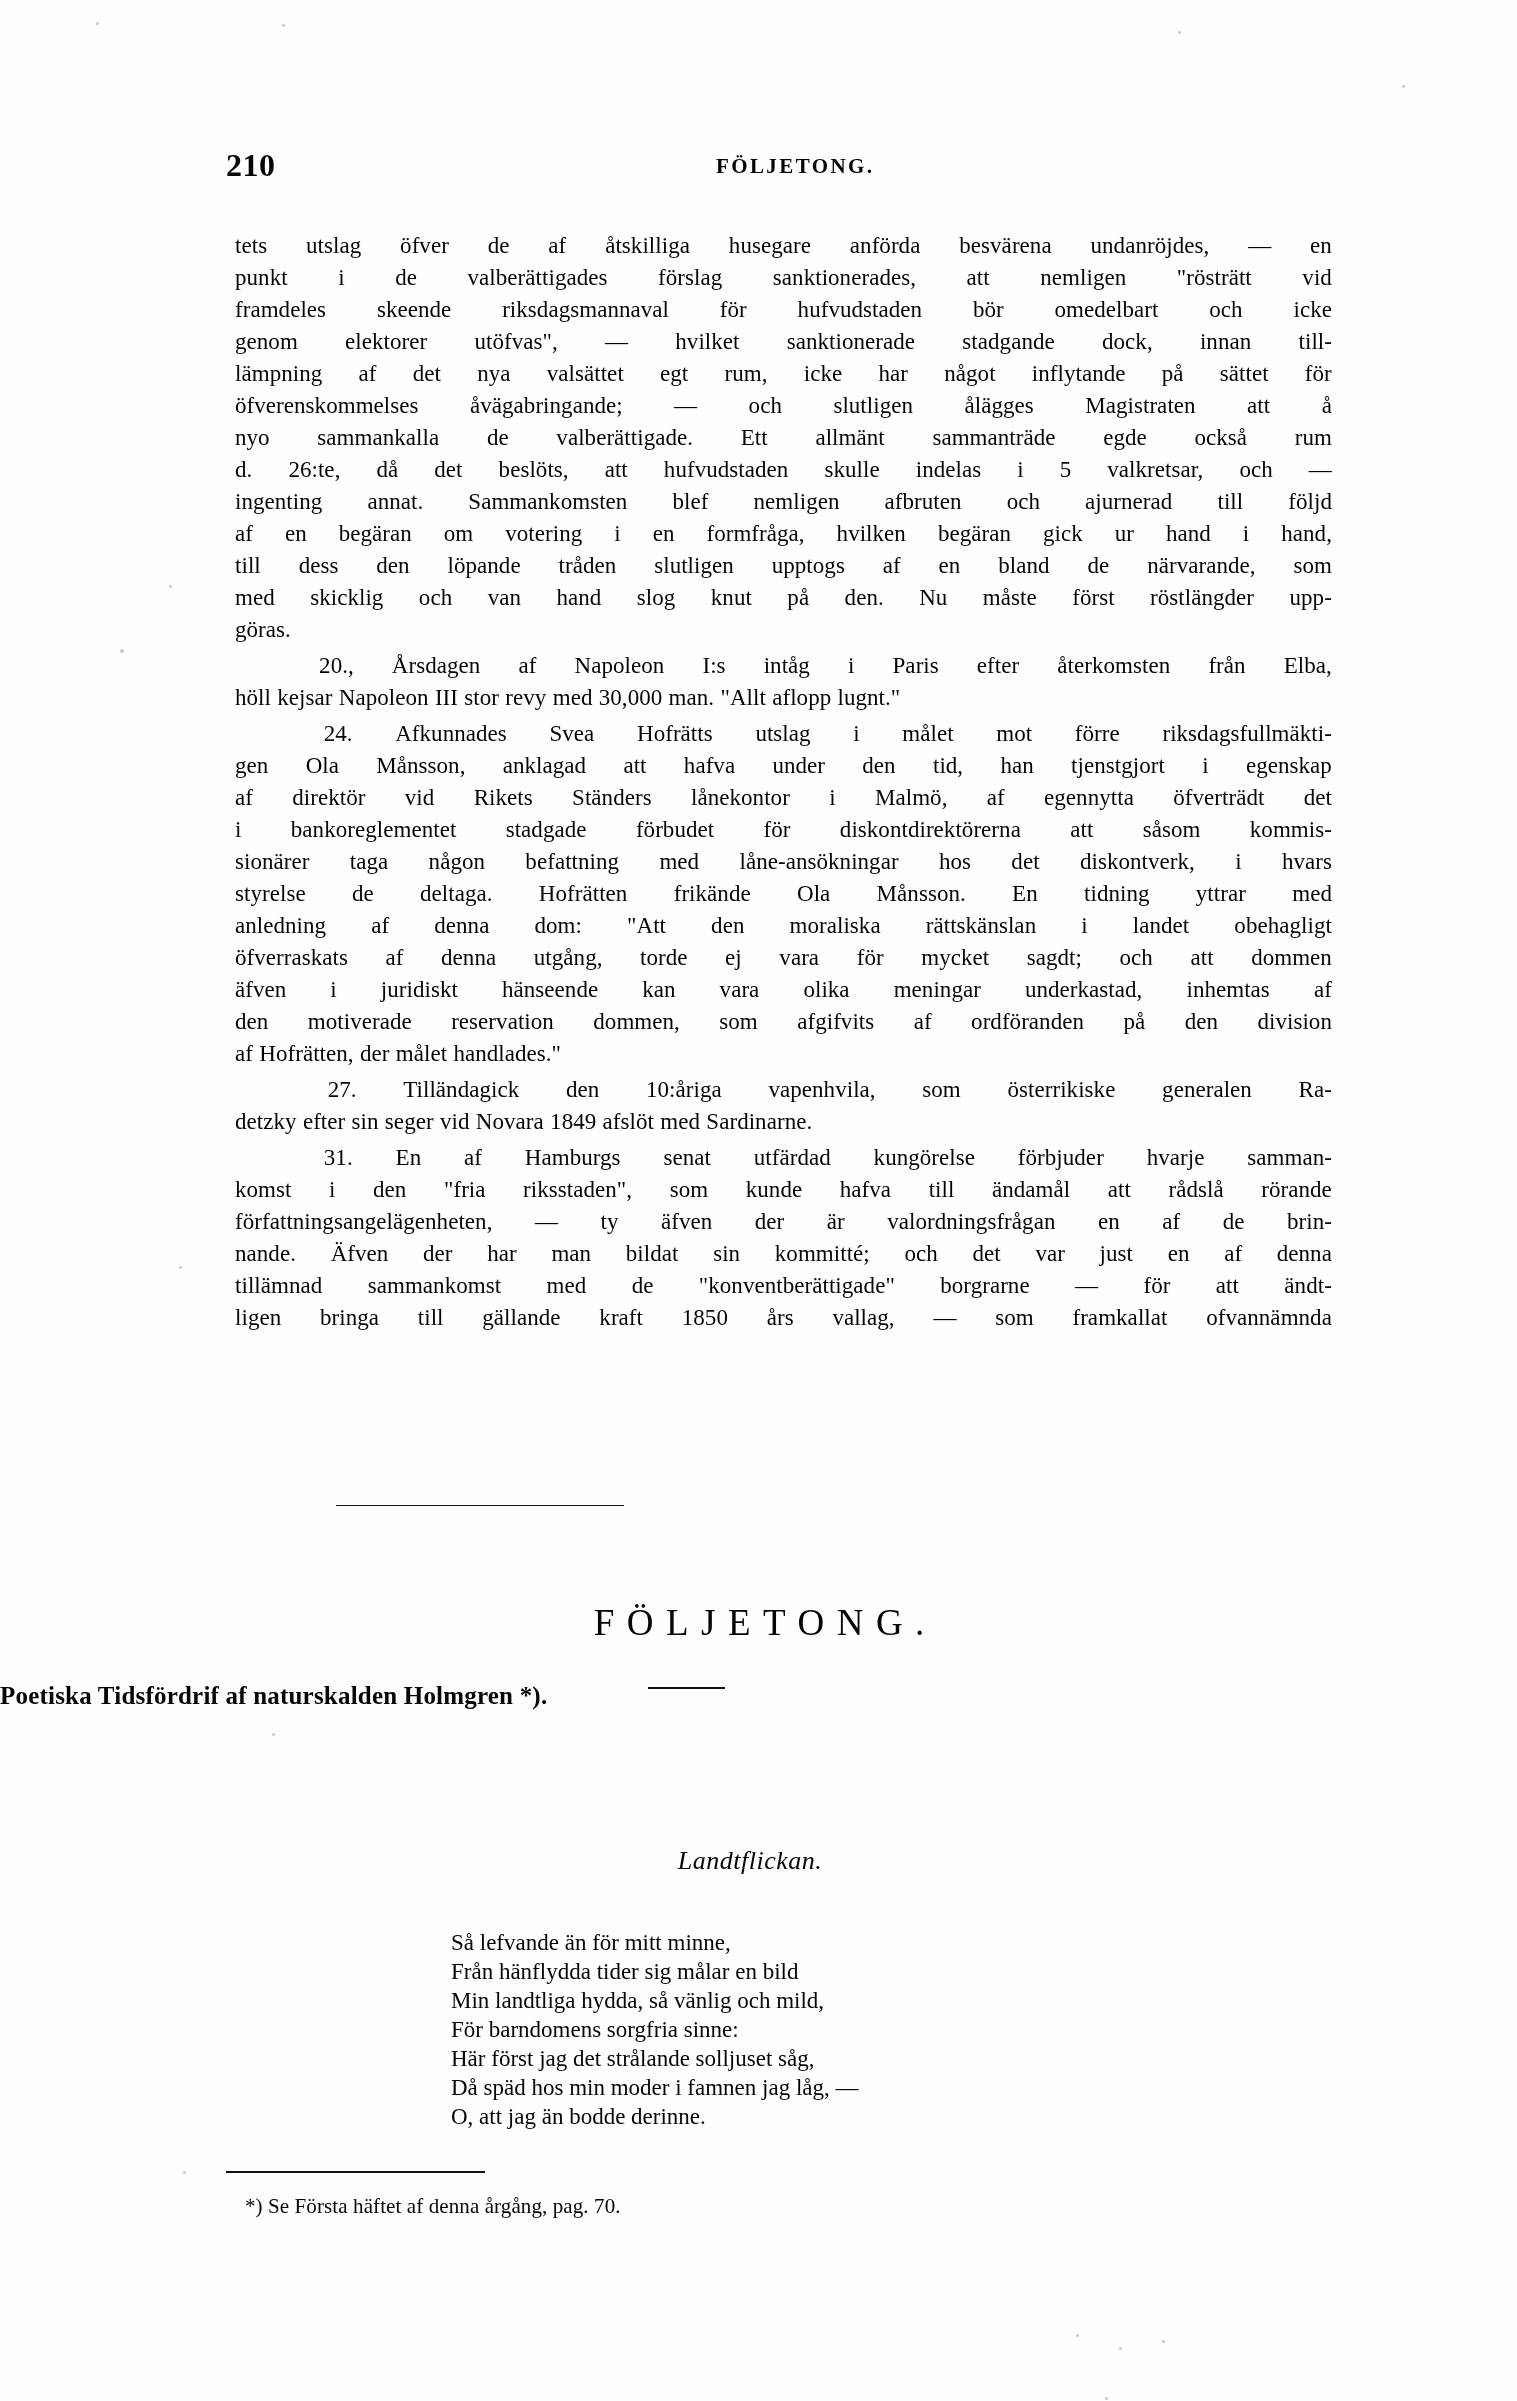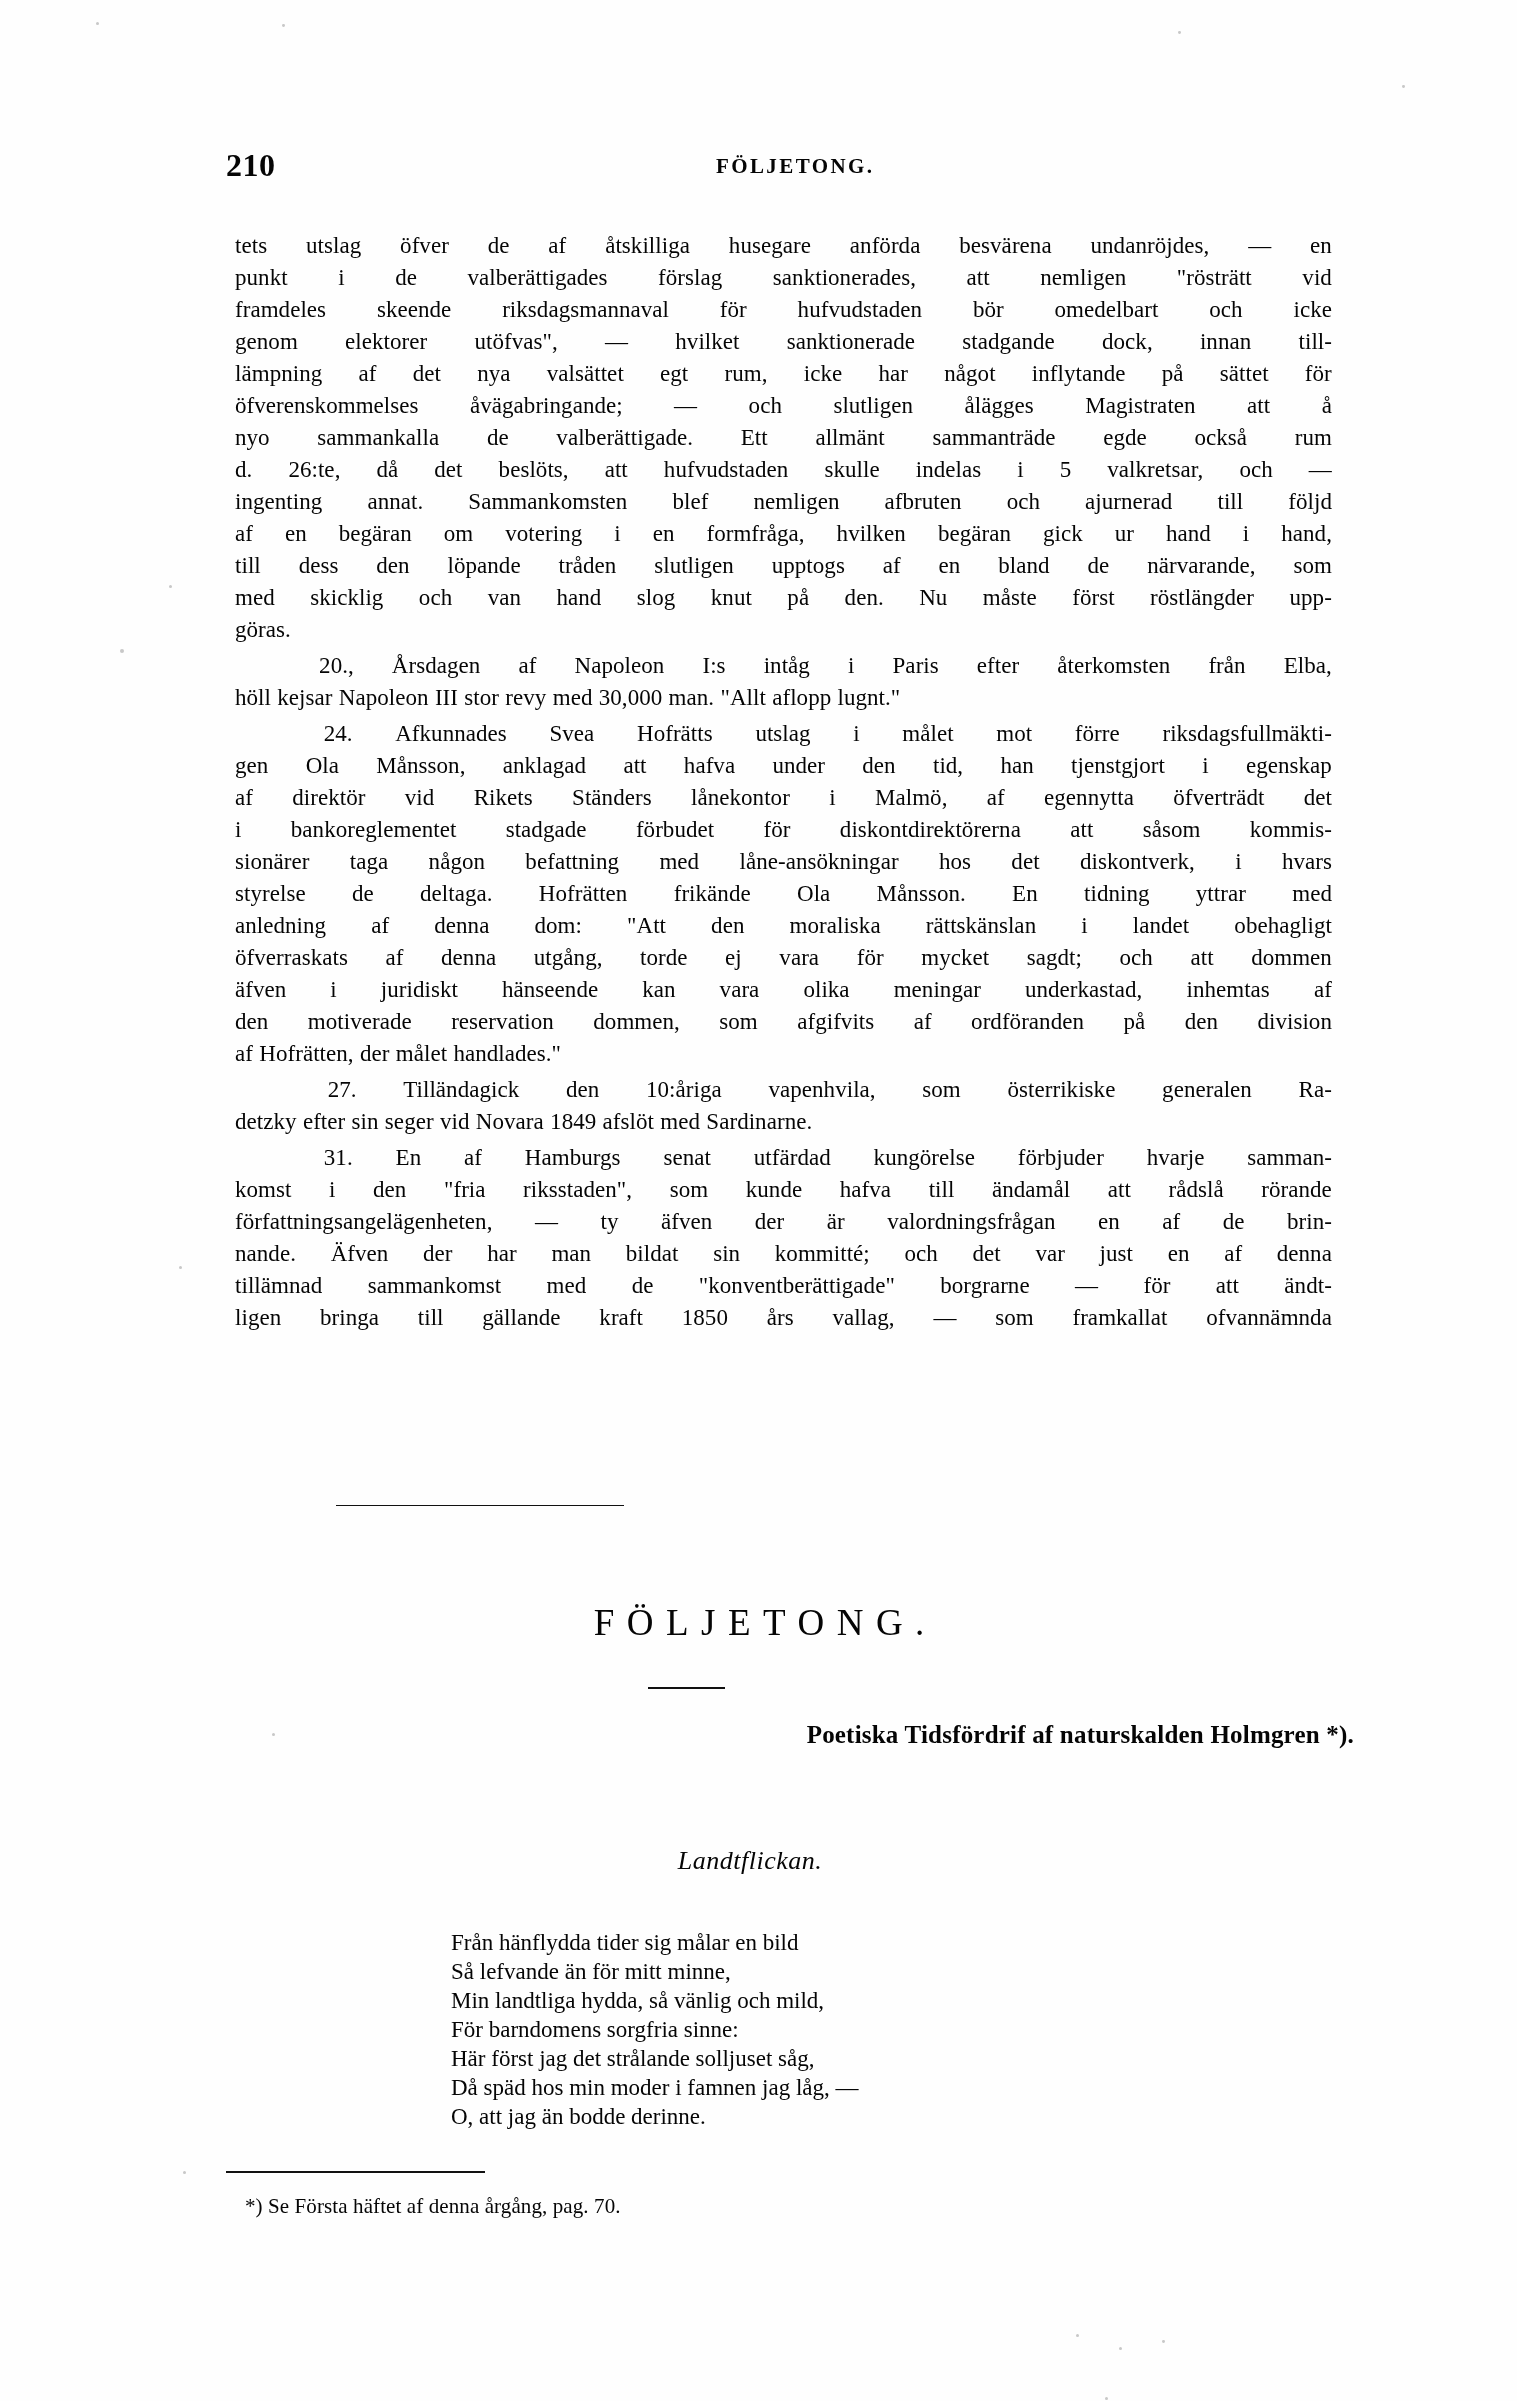--- a/index.html
+++ b/index.html
@@ -102,24 +102,24 @@
     top: 1687px;
     left: 648px;
     width: 77px;
     height: 1.9px;
     background: #111;
   }
 
   
   .article-title {
     position: absolute;
-    top: 1721px;
+    top: 1682px;
     left: 0;
     width: 1354px;
-    text-align: right;
+    text-align: left;
     font-size: 25px;
     font-weight: 700;
     letter-spacing: 0.2px;
     line-height: 1.1;
   }
 
   
   .poem-title {
     position: absolute;
     top: 1847px;
@@ -622,22 +622,22 @@
 
   <div class="rule-section"></div>
 
   <div class="display-head">FÖLJETONG.</div>
   <div class="rule-short"></div>
 
   <div class="article-title">Poetiska Tidsfördrif af naturskalden Holmgren *).</div>
 
   <div class="poem-title">Landtflickan.</div>
   <div class="poem" id="poem-lines">
+      <span class="vline">Så lefvande än för mitt minne,</span>
       <span class="vline">Från hänflydda tider sig målar en bild</span>
-      <span class="vline">Så lefvande än för mitt minne,</span>
       <span class="vline">Min landtliga hydda, så vänlig och mild,</span>
       <span class="vline">För barndomens sorgfria sinne:</span>
       <span class="vline">Här först jag det strålande solljuset såg,</span>
       <span class="vline">Då späd hos min moder i famnen jag låg, —</span>
       <span class="vline">O, att jag än bodde derinne.</span>
     </div>
 
   <div class="rule-footnote"></div>
   <div class="footnote">*) Se Första häftet af denna årgång, pag. 70.</div>
 

